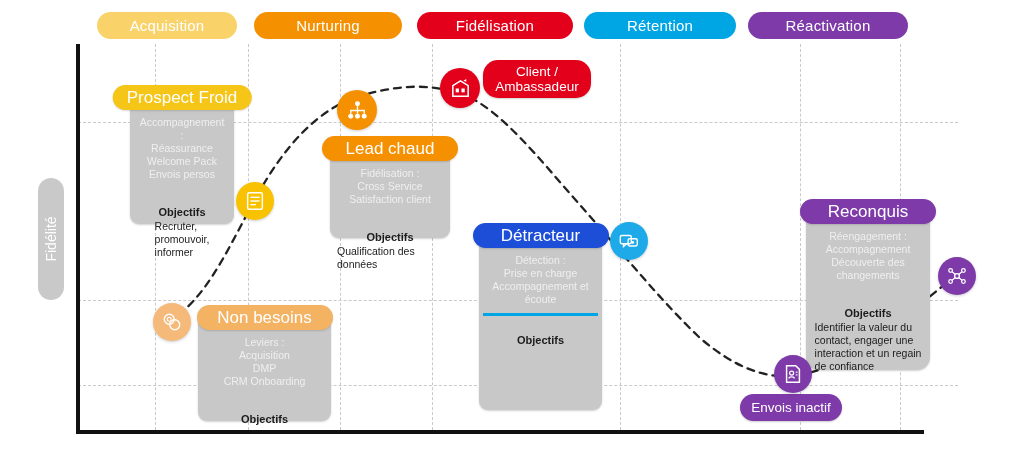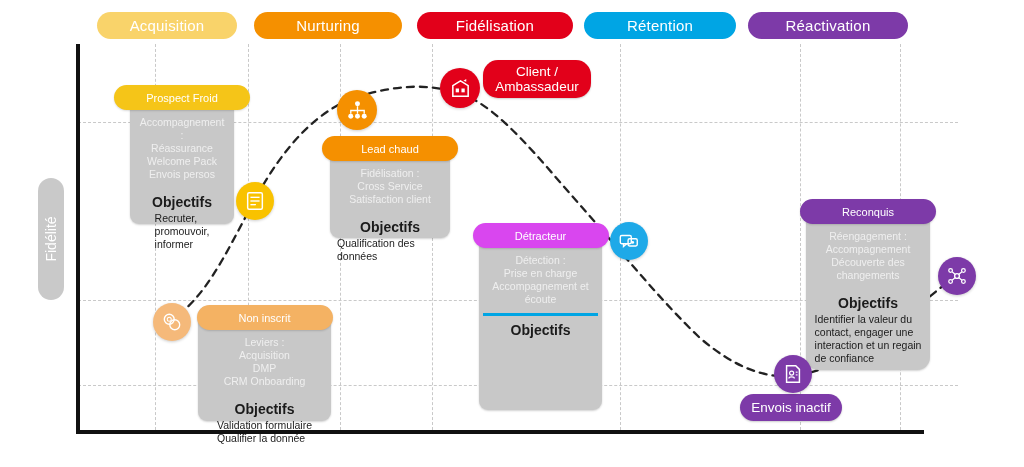--- a/index.html
+++ b/index.html
@@ -39,29 +39,29 @@
   
   .card{
     position:absolute;background:#c8c8c8;border-radius:9px;
     box-shadow:0 1px 2px rgba(0,0,0,.18);
     display:flex;flex-direction:column;align-items:center;
   }
   .card-head{
     position:absolute;left:50%;transform:translateX(-50%);top:-1px;
     border-radius:13px;height:25px;min-width:108px;padding:0 14px;
     display:flex;align-items:center;justify-content:center;
-    color:#ffffff;font-size:11px;white-space:nowrap;
+    color:#ffffff;font-size:17px;white-space:nowrap;
     box-shadow:0 1px 2px rgba(0,0,0,.15);
   }
   .card-levers{
     margin-top:30px;text-align:center;color:#efefef;font-size:10.5px;
     line-height:13px;padding:0 7px;
   }
   .card-rule{height:3px;width:calc(100% - 8px);margin:7px 0 6px 0;}
-  .card-obj-title{font-weight:bold;font-size:14px;color:#1b1b1b;text-align:left;}
+  .card-obj-title{font-weight:bold;font-size:11px;color:#1b1b1b;text-align:left;margin-top:12px;}
   .card-obj-body{
     color:#1b1b1b;font-size:10.5px;line-height:13px;
     padding:2px 7px 8px 7px;
   }
 
   
   .node-pill{
     position:absolute;border-radius:15px;display:flex;align-items:center;
     justify-content:center;color:#fff;font-size:13.5px;line-height:15px;
     text-align:center;box-shadow:0 1px 2px rgba(0,0,0,.2);
@@ -135,41 +135,39 @@
 Réassurance
 Welcome Pack
 Envois persos</div>
         <div class="card-rule" style="background: rgb(245, 197, 24);"></div>
         <div class="card-obj-title">Objectifs</div>
         <div class="card-obj-body" style="white-space: pre-line;">Recruter,
 promouvoir,
 informer</div>
       </div>
       <div class="card" style="left: 198px; top: 306px; width: 133px; height: 115px; background: rgb(200, 200, 200);">
-        <div class="card-head" style="background: rgb(244, 178, 99);">Non inscrit</div>
+        <div class="card-head" style="background: rgb(244, 178, 99);">Non besoins</div>
         <div class="card-levers" style="white-space: pre-line;">Leviers :
 Acquisition
 DMP
 CRM Onboarding</div>
         <div class="card-rule" style="background: rgb(244, 178, 99);"></div>
         <div class="card-obj-title">Objectifs</div>
-        <div class="card-obj-body" style="white-space: pre-line;">Validation formulaire
-Qualifier la donnée</div>
       </div>
       <div class="card" style="left: 330px; top: 137px; width: 120px; height: 101px; background: rgb(200, 200, 200);">
         <div class="card-head" style="background: rgb(245, 144, 0);">Lead chaud</div>
         <div class="card-levers" style="white-space: pre-line;">Fidélisation :
 Cross Service
 Satisfaction client</div>
         <div class="card-rule" style="background: rgb(245, 144, 0);"></div>
         <div class="card-obj-title">Objectifs</div>
         <div class="card-obj-body" style="white-space: pre-line;">Qualification des données</div>
       </div>
       <div class="card" style="left: 479px; top: 224px; width: 123px; height: 186px; background: rgb(200, 200, 200);">
-        <div class="card-head" style="background: #d946ef;">Détracteur</div>
+        <div class="card-head" style="background: #1d4ed8;">Détracteur</div>
         <div class="card-levers" style="white-space: pre-line;">Détection :
 Prise en charge
 Accompagnement et
 écoute</div>
         <div class="card-rule" style="background: rgb(0, 165, 228);"></div>
         <div class="card-obj-title">Objectifs</div>
       </div>
       <div class="card" style="left: 806px; top: 200px; width: 124px; height: 170px; background: rgb(200, 200, 200); border-radius: 13px;">
         <div class="card-head" style="background: rgb(125, 58, 168);">Reconquis</div>
         <div class="card-levers" style="white-space: pre-line;">Réengagement :

